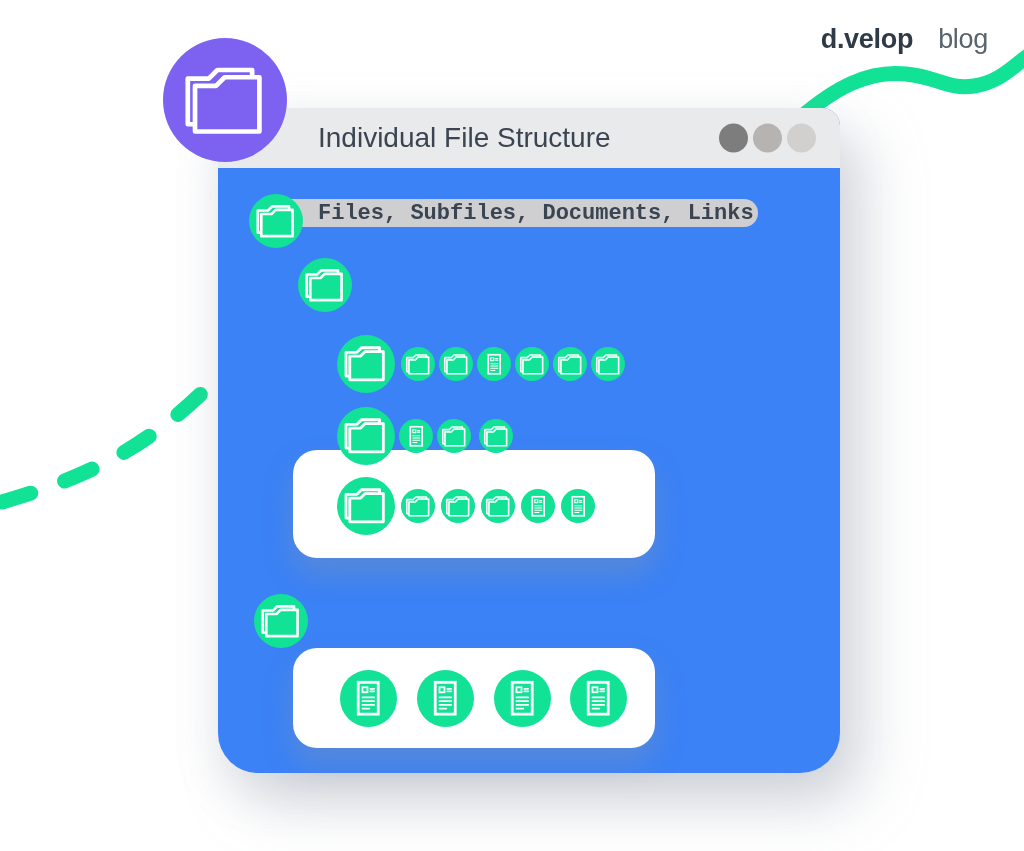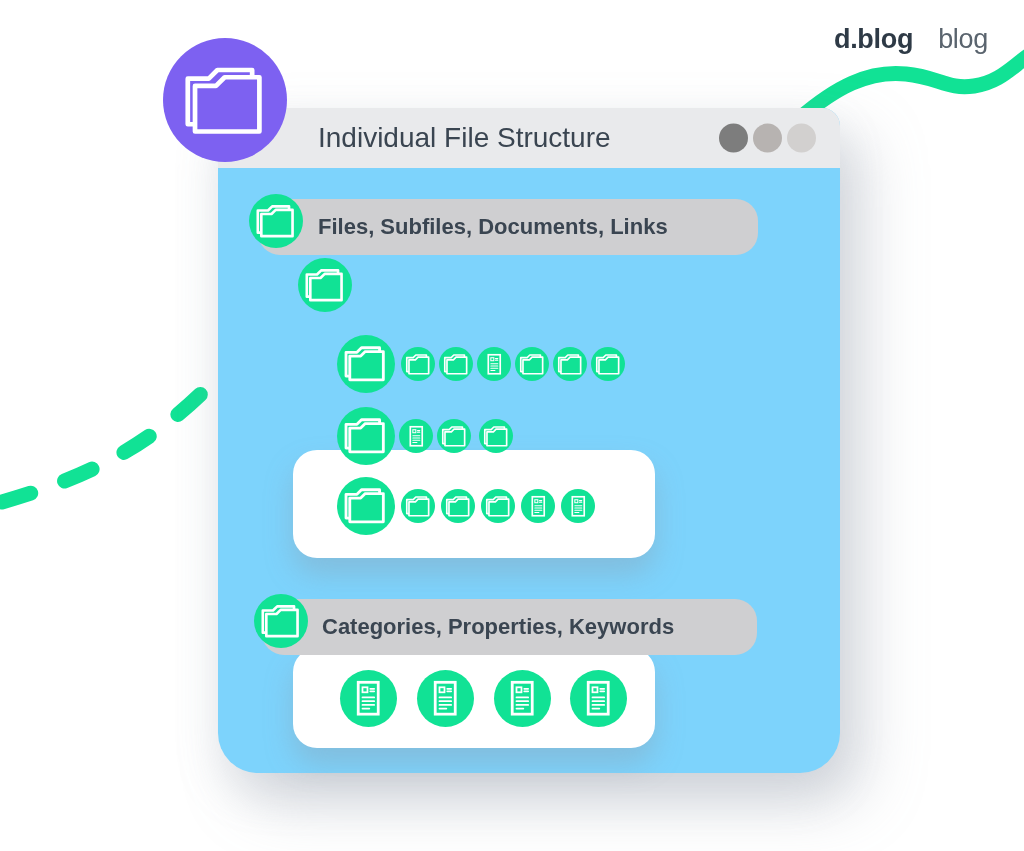--- a/index.html
+++ b/index.html
@@ -8,43 +8,43 @@
     font-family:"Liberation Sans", sans-serif;
   }
   .deco-svg{position:absolute;left:0;top:0;width:1024px;height:851px;z-index:0;pointer-events:none;}
 
   .logo{position:absolute;top:24px;right:36px;z-index:1;font-size:27px;letter-spacing:-0.3px;}
   .logo .logo-bold{font-weight:700;color:var(--logo-dark);}
   .logo .logo-light{font-weight:400;color:var(--logo-gray);margin-left:25px;}
 
   .window{
     position:absolute;left:218px;top:108px;width:622px;height:665px;z-index:1;
-    background:#7dd3fc;border-radius:18px 18px 40px 40px;
+    background:#3b82f6;border-radius:18px 18px 40px 40px;
     box-shadow:25px 30px 60px rgba(145,155,170,0.35), 0 20px 45px rgba(145,155,170,0.18);
   }
   .titlebar{
     position:absolute;left:0;top:0;width:100%;height:60px;
     background:var(--titlebar-gray);border-radius:18px 18px 0 0;
   }
   .window-title{
     position:absolute;left:100px;top:50%;transform:translateY(-50%);
     font-size:28px;color:var(--text-dark);white-space:nowrap;
   }
   .dots{position:absolute;right:24px;top:50%;transform:translateY(-50%);display:flex;gap:5px;}
   .dot{width:29px;height:29px;border-radius:50%;background:#ccc;}
 
   .badge{
     position:absolute;left:163px;top:38px;width:124px;height:124px;border-radius:50%;
     background:var(--purple);z-index:5;display:flex;align-items:center;justify-content:center;
   }
   .badge svg{width:70%;height:70%;display:block;}
 
   .pill{
-    position:absolute;height:56px;border-radius:22px;background:var(--pill-gray);
-    display:flex;align-items:center;z-index:3;
+    position:absolute;height:28px;border-radius:22px;background:var(--pill-gray);
+    display:flex;align-items:center;z-index:3;font-family:Liberation Mono, monospace;
   }
   #pill1{left:258px;top:199px;width:500px;}
   #pill2{left:262px;top:599px;width:495px;}
   .pill-label{margin-left:60px;font-size:22px;font-weight:700;color:var(--text-dark);white-space:nowrap;}
 
   .circle{
     position:absolute;border-radius:50%;background:var(--green);z-index:4;
     display:flex;align-items:center;justify-content:center;
   }
   .circle svg{width:78%;height:78%;display:block;}
@@ -63,21 +63,21 @@
 
   <svg class="deco-svg" viewBox="0 0 1024 851">
     <path d="M2 502 C 85 478 155 447 228 366" fill="none" stroke="var(--green)" stroke-width="15" stroke-linecap="round" stroke-dasharray="30 36"></path>
   </svg>
 
   <svg class="deco-svg" viewBox="0 0 1024 851">
     <path d="M800 118 C 835 88 868 70 906 74 C 938 77 948 90 974 86 C 1002 82 1014 64 1034 52" fill="none" stroke="var(--green)" stroke-width="15" stroke-linecap="round"></path>
   </svg>
 
   <div class="logo">
-    <span class="logo-bold">d.blog</span><span class="logo-light">blog</span>
+    <span class="logo-bold">d.velop</span><span class="logo-light">blog</span>
   </div>
 
   <div class="window">
     <div class="titlebar">
       <span class="window-title">Individual File Structure</span>
       <div class="dots">
         <span class="dot" style="background: rgb(125, 125, 125);"></span>
         <span class="dot" style="background: rgb(183, 179, 177);"></span>
         <span class="dot" style="background: rgb(210, 208, 207);"></span>
       </div>
@@ -101,210 +101,207 @@
 
   <div class="circle" style="left:298px;top:258px;width:54px;height:54px;">
       <svg viewBox="0 0 24 24">
     <g fill="none" stroke="#ffffff" stroke-width="1.5" stroke-linejoin="round" stroke-linecap="round">
       <path d="M3.6 20.6 V8 H9.4 L11.8 5.6 H21.4 V20.6 Z" transform="translate(-2,-2)"></path>
       <path d="M3.6 20.6 V8 H9.4 L11.8 5.6 H21.4 V20.6 Z" fill="#11E295"></path>
     </g>
       </svg>
     </div>
 
-  <div class="pill" id="pill2">
-    <span class="pill-label">Categories, Properties, Keywords</span>
+  <div class="circle" style="left:254px;top:594px;width:54px;height:54px;">
+      <svg viewBox="0 0 24 24">
+    <g fill="none" stroke="#ffffff" stroke-width="1.5" stroke-linejoin="round" stroke-linecap="round">
+      <path d="M3.6 20.6 V8 H9.4 L11.8 5.6 H21.4 V20.6 Z" transform="translate(-2,-2)"></path>
+      <path d="M3.6 20.6 V8 H9.4 L11.8 5.6 H21.4 V20.6 Z" fill="#11E295"></path>
+    </g>
+      </svg>
+    </div>
+
+  <div class="badge">
+      <svg viewBox="0 0 24 24">
+    <g fill="none" stroke="#ffffff" stroke-width="1.3" stroke-linejoin="round" stroke-linecap="round">
+      <path d="M3.6 20.6 V8 H9.4 L11.8 5.6 H21.4 V20.6 Z" transform="translate(-2,-2)"></path>
+      <path d="M3.6 20.6 V8 H9.4 L11.8 5.6 H21.4 V20.6 Z" fill="#7D61F1"></path>
+    </g>
+      </svg>
+    </div>
+
+<div class="circle" style="left: 337px; top: 335px; width: 58px; height: 58px;">
+      <svg viewBox="0 0 24 24">
+    <g fill="none" stroke="#ffffff" stroke-width="1.5" stroke-linejoin="round" stroke-linecap="round">
+      <path d="M3.6 20.6 V8 H9.4 L11.8 5.6 H21.4 V20.6 Z" transform="translate(-2,-2)"></path>
+      <path d="M3.6 20.6 V8 H9.4 L11.8 5.6 H21.4 V20.6 Z" fill="#11E295"></path>
+    </g>
+      </svg>
+    </div>
+    <div class="circle" style="left: 401px; top: 347px; width: 34px; height: 34px;">
+      <svg viewBox="0 0 24 24">
+    <g fill="none" stroke="#ffffff" stroke-width="1.5" stroke-linejoin="round" stroke-linecap="round">
+      <path d="M3.6 20.6 V8 H9.4 L11.8 5.6 H21.4 V20.6 Z" transform="translate(-2,-2)"></path>
+      <path d="M3.6 20.6 V8 H9.4 L11.8 5.6 H21.4 V20.6 Z" fill="#11E295"></path>
+    </g>
+      </svg>
+    </div>
+    <div class="circle" style="left: 439px; top: 347px; width: 34px; height: 34px;">
+      <svg viewBox="0 0 24 24">
+    <g fill="none" stroke="#ffffff" stroke-width="1.5" stroke-linejoin="round" stroke-linecap="round">
+      <path d="M3.6 20.6 V8 H9.4 L11.8 5.6 H21.4 V20.6 Z" transform="translate(-2,-2)"></path>
+      <path d="M3.6 20.6 V8 H9.4 L11.8 5.6 H21.4 V20.6 Z" fill="#11E295"></path>
+    </g>
+      </svg>
+    </div>
+    <div class="circle" style="left: 477px; top: 347px; width: 34px; height: 34px;">
+      <svg viewBox="0 0 24 24">
+    <g fill="none" stroke="#ffffff" stroke-linecap="round">
+      <rect x="6.6" y="3.4" width="10.8" height="17.2" stroke-width="1.5"></rect>
+      <rect x="8.9" y="6.1" width="2.7" height="2.7" stroke-width="0.95"></rect>
+      <path stroke-width="0.95" d="M13.1 6.9 H15.2 M13.1 8.3 H15.2 M8.9 11.6 H15.2 M8.9 13.6 H15.2 M8.9 15.6 H15.2 M8.9 17.6 H12.6"></path>
+    </g>
+      </svg>
+    </div>
+    <div class="circle" style="left: 515px; top: 347px; width: 34px; height: 34px;">
+      <svg viewBox="0 0 24 24">
+    <g fill="none" stroke="#ffffff" stroke-width="1.5" stroke-linejoin="round" stroke-linecap="round">
+      <path d="M3.6 20.6 V8 H9.4 L11.8 5.6 H21.4 V20.6 Z" transform="translate(-2,-2)"></path>
+      <path d="M3.6 20.6 V8 H9.4 L11.8 5.6 H21.4 V20.6 Z" fill="#11E295"></path>
+    </g>
+      </svg>
+    </div>
+    <div class="circle" style="left: 553px; top: 347px; width: 34px; height: 34px;">
+      <svg viewBox="0 0 24 24">
+    <g fill="none" stroke="#ffffff" stroke-width="1.5" stroke-linejoin="round" stroke-linecap="round">
+      <path d="M3.6 20.6 V8 H9.4 L11.8 5.6 H21.4 V20.6 Z" transform="translate(-2,-2)"></path>
+      <path d="M3.6 20.6 V8 H9.4 L11.8 5.6 H21.4 V20.6 Z" fill="#11E295"></path>
+    </g>
+      </svg>
+    </div>
+    <div class="circle" style="left: 591px; top: 347px; width: 34px; height: 34px;">
+      <svg viewBox="0 0 24 24">
+    <g fill="none" stroke="#ffffff" stroke-width="1.5" stroke-linejoin="round" stroke-linecap="round">
+      <path d="M3.6 20.6 V8 H9.4 L11.8 5.6 H21.4 V20.6 Z" transform="translate(-2,-2)"></path>
+      <path d="M3.6 20.6 V8 H9.4 L11.8 5.6 H21.4 V20.6 Z" fill="#11E295"></path>
+    </g>
+      </svg>
+    </div>
+    <div class="circle" style="left: 337px; top: 407px; width: 58px; height: 58px;">
+      <svg viewBox="0 0 24 24">
+    <g fill="none" stroke="#ffffff" stroke-width="1.5" stroke-linejoin="round" stroke-linecap="round">
+      <path d="M3.6 20.6 V8 H9.4 L11.8 5.6 H21.4 V20.6 Z" transform="translate(-2,-2)"></path>
+      <path d="M3.6 20.6 V8 H9.4 L11.8 5.6 H21.4 V20.6 Z" fill="#11E295"></path>
+    </g>
+      </svg>
+    </div>
+    <div class="circle" style="left: 399px; top: 419px; width: 34px; height: 34px;">
+      <svg viewBox="0 0 24 24">
+    <g fill="none" stroke="#ffffff" stroke-linecap="round">
+      <rect x="6.6" y="3.4" width="10.8" height="17.2" stroke-width="1.5"></rect>
+      <rect x="8.9" y="6.1" width="2.7" height="2.7" stroke-width="0.95"></rect>
+      <path stroke-width="0.95" d="M13.1 6.9 H15.2 M13.1 8.3 H15.2 M8.9 11.6 H15.2 M8.9 13.6 H15.2 M8.9 15.6 H15.2 M8.9 17.6 H12.6"></path>
+    </g>
+      </svg>
+    </div>
+    <div class="circle" style="left: 437px; top: 419px; width: 34px; height: 34px;">
+      <svg viewBox="0 0 24 24">
+    <g fill="none" stroke="#ffffff" stroke-width="1.5" stroke-linejoin="round" stroke-linecap="round">
+      <path d="M3.6 20.6 V8 H9.4 L11.8 5.6 H21.4 V20.6 Z" transform="translate(-2,-2)"></path>
+      <path d="M3.6 20.6 V8 H9.4 L11.8 5.6 H21.4 V20.6 Z" fill="#11E295"></path>
+    </g>
+      </svg>
+    </div>
+    <div class="circle" style="left: 479px; top: 419px; width: 34px; height: 34px;">
+      <svg viewBox="0 0 24 24">
+    <g fill="none" stroke="#ffffff" stroke-width="1.5" stroke-linejoin="round" stroke-linecap="round">
+      <path d="M3.6 20.6 V8 H9.4 L11.8 5.6 H21.4 V20.6 Z" transform="translate(-2,-2)"></path>
+      <path d="M3.6 20.6 V8 H9.4 L11.8 5.6 H21.4 V20.6 Z" fill="#11E295"></path>
+    </g>
+      </svg>
+    </div>
+    <div class="circle" style="left: 337px; top: 477px; width: 58px; height: 58px;">
+      <svg viewBox="0 0 24 24">
+    <g fill="none" stroke="#ffffff" stroke-width="1.5" stroke-linejoin="round" stroke-linecap="round">
+      <path d="M3.6 20.6 V8 H9.4 L11.8 5.6 H21.4 V20.6 Z" transform="translate(-2,-2)"></path>
+      <path d="M3.6 20.6 V8 H9.4 L11.8 5.6 H21.4 V20.6 Z" fill="#11E295"></path>
+    </g>
+      </svg>
+    </div>
+    <div class="circle" style="left: 401px; top: 489px; width: 34px; height: 34px;">
+      <svg viewBox="0 0 24 24">
+    <g fill="none" stroke="#ffffff" stroke-width="1.5" stroke-linejoin="round" stroke-linecap="round">
+      <path d="M3.6 20.6 V8 H9.4 L11.8 5.6 H21.4 V20.6 Z" transform="translate(-2,-2)"></path>
+      <path d="M3.6 20.6 V8 H9.4 L11.8 5.6 H21.4 V20.6 Z" fill="#11E295"></path>
+    </g>
+      </svg>
+    </div>
+    <div class="circle" style="left: 441px; top: 489px; width: 34px; height: 34px;">
+      <svg viewBox="0 0 24 24">
+    <g fill="none" stroke="#ffffff" stroke-width="1.5" stroke-linejoin="round" stroke-linecap="round">
+      <path d="M3.6 20.6 V8 H9.4 L11.8 5.6 H21.4 V20.6 Z" transform="translate(-2,-2)"></path>
+      <path d="M3.6 20.6 V8 H9.4 L11.8 5.6 H21.4 V20.6 Z" fill="#11E295"></path>
+    </g>
+      </svg>
+    </div>
+    <div class="circle" style="left: 481px; top: 489px; width: 34px; height: 34px;">
+      <svg viewBox="0 0 24 24">
+    <g fill="none" stroke="#ffffff" stroke-width="1.5" stroke-linejoin="round" stroke-linecap="round">
+      <path d="M3.6 20.6 V8 H9.4 L11.8 5.6 H21.4 V20.6 Z" transform="translate(-2,-2)"></path>
+      <path d="M3.6 20.6 V8 H9.4 L11.8 5.6 H21.4 V20.6 Z" fill="#11E295"></path>
+    </g>
+      </svg>
+    </div>
+    <div class="circle" style="left: 521px; top: 489px; width: 34px; height: 34px;">
+      <svg viewBox="0 0 24 24">
+    <g fill="none" stroke="#ffffff" stroke-linecap="round">
+      <rect x="6.6" y="3.4" width="10.8" height="17.2" stroke-width="1.5"></rect>
+      <rect x="8.9" y="6.1" width="2.7" height="2.7" stroke-width="0.95"></rect>
+      <path stroke-width="0.95" d="M13.1 6.9 H15.2 M13.1 8.3 H15.2 M8.9 11.6 H15.2 M8.9 13.6 H15.2 M8.9 15.6 H15.2 M8.9 17.6 H12.6"></path>
+    </g>
+      </svg>
+    </div>
+    <div class="circle" style="left: 561px; top: 489px; width: 34px; height: 34px;">
+      <svg viewBox="0 0 24 24">
+    <g fill="none" stroke="#ffffff" stroke-linecap="round">
+      <rect x="6.6" y="3.4" width="10.8" height="17.2" stroke-width="1.5"></rect>
+      <rect x="8.9" y="6.1" width="2.7" height="2.7" stroke-width="0.95"></rect>
+      <path stroke-width="0.95" d="M13.1 6.9 H15.2 M13.1 8.3 H15.2 M8.9 11.6 H15.2 M8.9 13.6 H15.2 M8.9 15.6 H15.2 M8.9 17.6 H12.6"></path>
+    </g>
+      </svg>
+    </div>
+    <div class="circle" style="left: 340px; top: 670px; width: 57px; height: 57px;">
+      <svg viewBox="0 0 24 24">
+    <g fill="none" stroke="#ffffff" stroke-linecap="round">
+      <rect x="6.6" y="3.4" width="10.8" height="17.2" stroke-width="1.5"></rect>
+      <rect x="8.9" y="6.1" width="2.7" height="2.7" stroke-width="0.95"></rect>
+      <path stroke-width="0.95" d="M13.1 6.9 H15.2 M13.1 8.3 H15.2 M8.9 11.6 H15.2 M8.9 13.6 H15.2 M8.9 15.6 H15.2 M8.9 17.6 H12.6"></path>
+    </g>
+      </svg>
+    </div>
+    <div class="circle" style="left: 417px; top: 670px; width: 57px; height: 57px;">
+      <svg viewBox="0 0 24 24">
+    <g fill="none" stroke="#ffffff" stroke-linecap="round">
+      <rect x="6.6" y="3.4" width="10.8" height="17.2" stroke-width="1.5"></rect>
+      <rect x="8.9" y="6.1" width="2.7" height="2.7" stroke-width="0.95"></rect>
+      <path stroke-width="0.95" d="M13.1 6.9 H15.2 M13.1 8.3 H15.2 M8.9 11.6 H15.2 M8.9 13.6 H15.2 M8.9 15.6 H15.2 M8.9 17.6 H12.6"></path>
+    </g>
+      </svg>
+    </div>
+    <div class="circle" style="left: 494px; top: 670px; width: 57px; height: 57px;">
+      <svg viewBox="0 0 24 24">
+    <g fill="none" stroke="#ffffff" stroke-linecap="round">
+      <rect x="6.6" y="3.4" width="10.8" height="17.2" stroke-width="1.5"></rect>
+      <rect x="8.9" y="6.1" width="2.7" height="2.7" stroke-width="0.95"></rect>
+      <path stroke-width="0.95" d="M13.1 6.9 H15.2 M13.1 8.3 H15.2 M8.9 11.6 H15.2 M8.9 13.6 H15.2 M8.9 15.6 H15.2 M8.9 17.6 H12.6"></path>
+    </g>
+      </svg>
+    </div>
+    <div class="circle" style="left: 570px; top: 670px; width: 57px; height: 57px;">
+      <svg viewBox="0 0 24 24">
+    <g fill="none" stroke="#ffffff" stroke-linecap="round">
+      <rect x="6.6" y="3.4" width="10.8" height="17.2" stroke-width="1.5"></rect>
+      <rect x="8.9" y="6.1" width="2.7" height="2.7" stroke-width="0.95"></rect>
+      <path stroke-width="0.95" d="M13.1 6.9 H15.2 M13.1 8.3 H15.2 M8.9 11.6 H15.2 M8.9 13.6 H15.2 M8.9 15.6 H15.2 M8.9 17.6 H12.6"></path>
+    </g>
+      </svg>
+    </div>
   </div>
-  <div class="circle" style="left:254px;top:594px;width:54px;height:54px;">
-      <svg viewBox="0 0 24 24">
-    <g fill="none" stroke="#ffffff" stroke-width="1.5" stroke-linejoin="round" stroke-linecap="round">
-      <path d="M3.6 20.6 V8 H9.4 L11.8 5.6 H21.4 V20.6 Z" transform="translate(-2,-2)"></path>
-      <path d="M3.6 20.6 V8 H9.4 L11.8 5.6 H21.4 V20.6 Z" fill="#11E295"></path>
-    </g>
-      </svg>
-    </div>
-
-  <div class="badge">
-      <svg viewBox="0 0 24 24">
-    <g fill="none" stroke="#ffffff" stroke-width="1.3" stroke-linejoin="round" stroke-linecap="round">
-      <path d="M3.6 20.6 V8 H9.4 L11.8 5.6 H21.4 V20.6 Z" transform="translate(-2,-2)"></path>
-      <path d="M3.6 20.6 V8 H9.4 L11.8 5.6 H21.4 V20.6 Z" fill="#7D61F1"></path>
-    </g>
-      </svg>
-    </div>
-
-<div class="circle" style="left: 337px; top: 335px; width: 58px; height: 58px;">
-      <svg viewBox="0 0 24 24">
-    <g fill="none" stroke="#ffffff" stroke-width="1.5" stroke-linejoin="round" stroke-linecap="round">
-      <path d="M3.6 20.6 V8 H9.4 L11.8 5.6 H21.4 V20.6 Z" transform="translate(-2,-2)"></path>
-      <path d="M3.6 20.6 V8 H9.4 L11.8 5.6 H21.4 V20.6 Z" fill="#11E295"></path>
-    </g>
-      </svg>
-    </div>
-    <div class="circle" style="left: 401px; top: 347px; width: 34px; height: 34px;">
-      <svg viewBox="0 0 24 24">
-    <g fill="none" stroke="#ffffff" stroke-width="1.5" stroke-linejoin="round" stroke-linecap="round">
-      <path d="M3.6 20.6 V8 H9.4 L11.8 5.6 H21.4 V20.6 Z" transform="translate(-2,-2)"></path>
-      <path d="M3.6 20.6 V8 H9.4 L11.8 5.6 H21.4 V20.6 Z" fill="#11E295"></path>
-    </g>
-      </svg>
-    </div>
-    <div class="circle" style="left: 439px; top: 347px; width: 34px; height: 34px;">
-      <svg viewBox="0 0 24 24">
-    <g fill="none" stroke="#ffffff" stroke-width="1.5" stroke-linejoin="round" stroke-linecap="round">
-      <path d="M3.6 20.6 V8 H9.4 L11.8 5.6 H21.4 V20.6 Z" transform="translate(-2,-2)"></path>
-      <path d="M3.6 20.6 V8 H9.4 L11.8 5.6 H21.4 V20.6 Z" fill="#11E295"></path>
-    </g>
-      </svg>
-    </div>
-    <div class="circle" style="left: 477px; top: 347px; width: 34px; height: 34px;">
-      <svg viewBox="0 0 24 24">
-    <g fill="none" stroke="#ffffff" stroke-linecap="round">
-      <rect x="6.6" y="3.4" width="10.8" height="17.2" stroke-width="1.5"></rect>
-      <rect x="8.9" y="6.1" width="2.7" height="2.7" stroke-width="0.95"></rect>
-      <path stroke-width="0.95" d="M13.1 6.9 H15.2 M13.1 8.3 H15.2 M8.9 11.6 H15.2 M8.9 13.6 H15.2 M8.9 15.6 H15.2 M8.9 17.6 H12.6"></path>
-    </g>
-      </svg>
-    </div>
-    <div class="circle" style="left: 515px; top: 347px; width: 34px; height: 34px;">
-      <svg viewBox="0 0 24 24">
-    <g fill="none" stroke="#ffffff" stroke-width="1.5" stroke-linejoin="round" stroke-linecap="round">
-      <path d="M3.6 20.6 V8 H9.4 L11.8 5.6 H21.4 V20.6 Z" transform="translate(-2,-2)"></path>
-      <path d="M3.6 20.6 V8 H9.4 L11.8 5.6 H21.4 V20.6 Z" fill="#11E295"></path>
-    </g>
-      </svg>
-    </div>
-    <div class="circle" style="left: 553px; top: 347px; width: 34px; height: 34px;">
-      <svg viewBox="0 0 24 24">
-    <g fill="none" stroke="#ffffff" stroke-width="1.5" stroke-linejoin="round" stroke-linecap="round">
-      <path d="M3.6 20.6 V8 H9.4 L11.8 5.6 H21.4 V20.6 Z" transform="translate(-2,-2)"></path>
-      <path d="M3.6 20.6 V8 H9.4 L11.8 5.6 H21.4 V20.6 Z" fill="#11E295"></path>
-    </g>
-      </svg>
-    </div>
-    <div class="circle" style="left: 591px; top: 347px; width: 34px; height: 34px;">
-      <svg viewBox="0 0 24 24">
-    <g fill="none" stroke="#ffffff" stroke-width="1.5" stroke-linejoin="round" stroke-linecap="round">
-      <path d="M3.6 20.6 V8 H9.4 L11.8 5.6 H21.4 V20.6 Z" transform="translate(-2,-2)"></path>
-      <path d="M3.6 20.6 V8 H9.4 L11.8 5.6 H21.4 V20.6 Z" fill="#11E295"></path>
-    </g>
-      </svg>
-    </div>
-    <div class="circle" style="left: 337px; top: 407px; width: 58px; height: 58px;">
-      <svg viewBox="0 0 24 24">
-    <g fill="none" stroke="#ffffff" stroke-width="1.5" stroke-linejoin="round" stroke-linecap="round">
-      <path d="M3.6 20.6 V8 H9.4 L11.8 5.6 H21.4 V20.6 Z" transform="translate(-2,-2)"></path>
-      <path d="M3.6 20.6 V8 H9.4 L11.8 5.6 H21.4 V20.6 Z" fill="#11E295"></path>
-    </g>
-      </svg>
-    </div>
-    <div class="circle" style="left: 399px; top: 419px; width: 34px; height: 34px;">
-      <svg viewBox="0 0 24 24">
-    <g fill="none" stroke="#ffffff" stroke-linecap="round">
-      <rect x="6.6" y="3.4" width="10.8" height="17.2" stroke-width="1.5"></rect>
-      <rect x="8.9" y="6.1" width="2.7" height="2.7" stroke-width="0.95"></rect>
-      <path stroke-width="0.95" d="M13.1 6.9 H15.2 M13.1 8.3 H15.2 M8.9 11.6 H15.2 M8.9 13.6 H15.2 M8.9 15.6 H15.2 M8.9 17.6 H12.6"></path>
-    </g>
-      </svg>
-    </div>
-    <div class="circle" style="left: 437px; top: 419px; width: 34px; height: 34px;">
-      <svg viewBox="0 0 24 24">
-    <g fill="none" stroke="#ffffff" stroke-width="1.5" stroke-linejoin="round" stroke-linecap="round">
-      <path d="M3.6 20.6 V8 H9.4 L11.8 5.6 H21.4 V20.6 Z" transform="translate(-2,-2)"></path>
-      <path d="M3.6 20.6 V8 H9.4 L11.8 5.6 H21.4 V20.6 Z" fill="#11E295"></path>
-    </g>
-      </svg>
-    </div>
-    <div class="circle" style="left: 479px; top: 419px; width: 34px; height: 34px;">
-      <svg viewBox="0 0 24 24">
-    <g fill="none" stroke="#ffffff" stroke-width="1.5" stroke-linejoin="round" stroke-linecap="round">
-      <path d="M3.6 20.6 V8 H9.4 L11.8 5.6 H21.4 V20.6 Z" transform="translate(-2,-2)"></path>
-      <path d="M3.6 20.6 V8 H9.4 L11.8 5.6 H21.4 V20.6 Z" fill="#11E295"></path>
-    </g>
-      </svg>
-    </div>
-    <div class="circle" style="left: 337px; top: 477px; width: 58px; height: 58px;">
-      <svg viewBox="0 0 24 24">
-    <g fill="none" stroke="#ffffff" stroke-width="1.5" stroke-linejoin="round" stroke-linecap="round">
-      <path d="M3.6 20.6 V8 H9.4 L11.8 5.6 H21.4 V20.6 Z" transform="translate(-2,-2)"></path>
-      <path d="M3.6 20.6 V8 H9.4 L11.8 5.6 H21.4 V20.6 Z" fill="#11E295"></path>
-    </g>
-      </svg>
-    </div>
-    <div class="circle" style="left: 401px; top: 489px; width: 34px; height: 34px;">
-      <svg viewBox="0 0 24 24">
-    <g fill="none" stroke="#ffffff" stroke-width="1.5" stroke-linejoin="round" stroke-linecap="round">
-      <path d="M3.6 20.6 V8 H9.4 L11.8 5.6 H21.4 V20.6 Z" transform="translate(-2,-2)"></path>
-      <path d="M3.6 20.6 V8 H9.4 L11.8 5.6 H21.4 V20.6 Z" fill="#11E295"></path>
-    </g>
-      </svg>
-    </div>
-    <div class="circle" style="left: 441px; top: 489px; width: 34px; height: 34px;">
-      <svg viewBox="0 0 24 24">
-    <g fill="none" stroke="#ffffff" stroke-width="1.5" stroke-linejoin="round" stroke-linecap="round">
-      <path d="M3.6 20.6 V8 H9.4 L11.8 5.6 H21.4 V20.6 Z" transform="translate(-2,-2)"></path>
-      <path d="M3.6 20.6 V8 H9.4 L11.8 5.6 H21.4 V20.6 Z" fill="#11E295"></path>
-    </g>
-      </svg>
-    </div>
-    <div class="circle" style="left: 481px; top: 489px; width: 34px; height: 34px;">
-      <svg viewBox="0 0 24 24">
-    <g fill="none" stroke="#ffffff" stroke-width="1.5" stroke-linejoin="round" stroke-linecap="round">
-      <path d="M3.6 20.6 V8 H9.4 L11.8 5.6 H21.4 V20.6 Z" transform="translate(-2,-2)"></path>
-      <path d="M3.6 20.6 V8 H9.4 L11.8 5.6 H21.4 V20.6 Z" fill="#11E295"></path>
-    </g>
-      </svg>
-    </div>
-    <div class="circle" style="left: 521px; top: 489px; width: 34px; height: 34px;">
-      <svg viewBox="0 0 24 24">
-    <g fill="none" stroke="#ffffff" stroke-linecap="round">
-      <rect x="6.6" y="3.4" width="10.8" height="17.2" stroke-width="1.5"></rect>
-      <rect x="8.9" y="6.1" width="2.7" height="2.7" stroke-width="0.95"></rect>
-      <path stroke-width="0.95" d="M13.1 6.9 H15.2 M13.1 8.3 H15.2 M8.9 11.6 H15.2 M8.9 13.6 H15.2 M8.9 15.6 H15.2 M8.9 17.6 H12.6"></path>
-    </g>
-      </svg>
-    </div>
-    <div class="circle" style="left: 561px; top: 489px; width: 34px; height: 34px;">
-      <svg viewBox="0 0 24 24">
-    <g fill="none" stroke="#ffffff" stroke-linecap="round">
-      <rect x="6.6" y="3.4" width="10.8" height="17.2" stroke-width="1.5"></rect>
-      <rect x="8.9" y="6.1" width="2.7" height="2.7" stroke-width="0.95"></rect>
-      <path stroke-width="0.95" d="M13.1 6.9 H15.2 M13.1 8.3 H15.2 M8.9 11.6 H15.2 M8.9 13.6 H15.2 M8.9 15.6 H15.2 M8.9 17.6 H12.6"></path>
-    </g>
-      </svg>
-    </div>
-    <div class="circle" style="left: 340px; top: 670px; width: 57px; height: 57px;">
-      <svg viewBox="0 0 24 24">
-    <g fill="none" stroke="#ffffff" stroke-linecap="round">
-      <rect x="6.6" y="3.4" width="10.8" height="17.2" stroke-width="1.5"></rect>
-      <rect x="8.9" y="6.1" width="2.7" height="2.7" stroke-width="0.95"></rect>
-      <path stroke-width="0.95" d="M13.1 6.9 H15.2 M13.1 8.3 H15.2 M8.9 11.6 H15.2 M8.9 13.6 H15.2 M8.9 15.6 H15.2 M8.9 17.6 H12.6"></path>
-    </g>
-      </svg>
-    </div>
-    <div class="circle" style="left: 417px; top: 670px; width: 57px; height: 57px;">
-      <svg viewBox="0 0 24 24">
-    <g fill="none" stroke="#ffffff" stroke-linecap="round">
-      <rect x="6.6" y="3.4" width="10.8" height="17.2" stroke-width="1.5"></rect>
-      <rect x="8.9" y="6.1" width="2.7" height="2.7" stroke-width="0.95"></rect>
-      <path stroke-width="0.95" d="M13.1 6.9 H15.2 M13.1 8.3 H15.2 M8.9 11.6 H15.2 M8.9 13.6 H15.2 M8.9 15.6 H15.2 M8.9 17.6 H12.6"></path>
-    </g>
-      </svg>
-    </div>
-    <div class="circle" style="left: 494px; top: 670px; width: 57px; height: 57px;">
-      <svg viewBox="0 0 24 24">
-    <g fill="none" stroke="#ffffff" stroke-linecap="round">
-      <rect x="6.6" y="3.4" width="10.8" height="17.2" stroke-width="1.5"></rect>
-      <rect x="8.9" y="6.1" width="2.7" height="2.7" stroke-width="0.95"></rect>
-      <path stroke-width="0.95" d="M13.1 6.9 H15.2 M13.1 8.3 H15.2 M8.9 11.6 H15.2 M8.9 13.6 H15.2 M8.9 15.6 H15.2 M8.9 17.6 H12.6"></path>
-    </g>
-      </svg>
-    </div>
-    <div class="circle" style="left: 570px; top: 670px; width: 57px; height: 57px;">
-      <svg viewBox="0 0 24 24">
-    <g fill="none" stroke="#ffffff" stroke-linecap="round">
-      <rect x="6.6" y="3.4" width="10.8" height="17.2" stroke-width="1.5"></rect>
-      <rect x="8.9" y="6.1" width="2.7" height="2.7" stroke-width="0.95"></rect>
-      <path stroke-width="0.95" d="M13.1 6.9 H15.2 M13.1 8.3 H15.2 M8.9 11.6 H15.2 M8.9 13.6 H15.2 M8.9 15.6 H15.2 M8.9 17.6 H12.6"></path>
-    </g>
-      </svg>
-    </div>
-  </div>
 
 </body></html>

